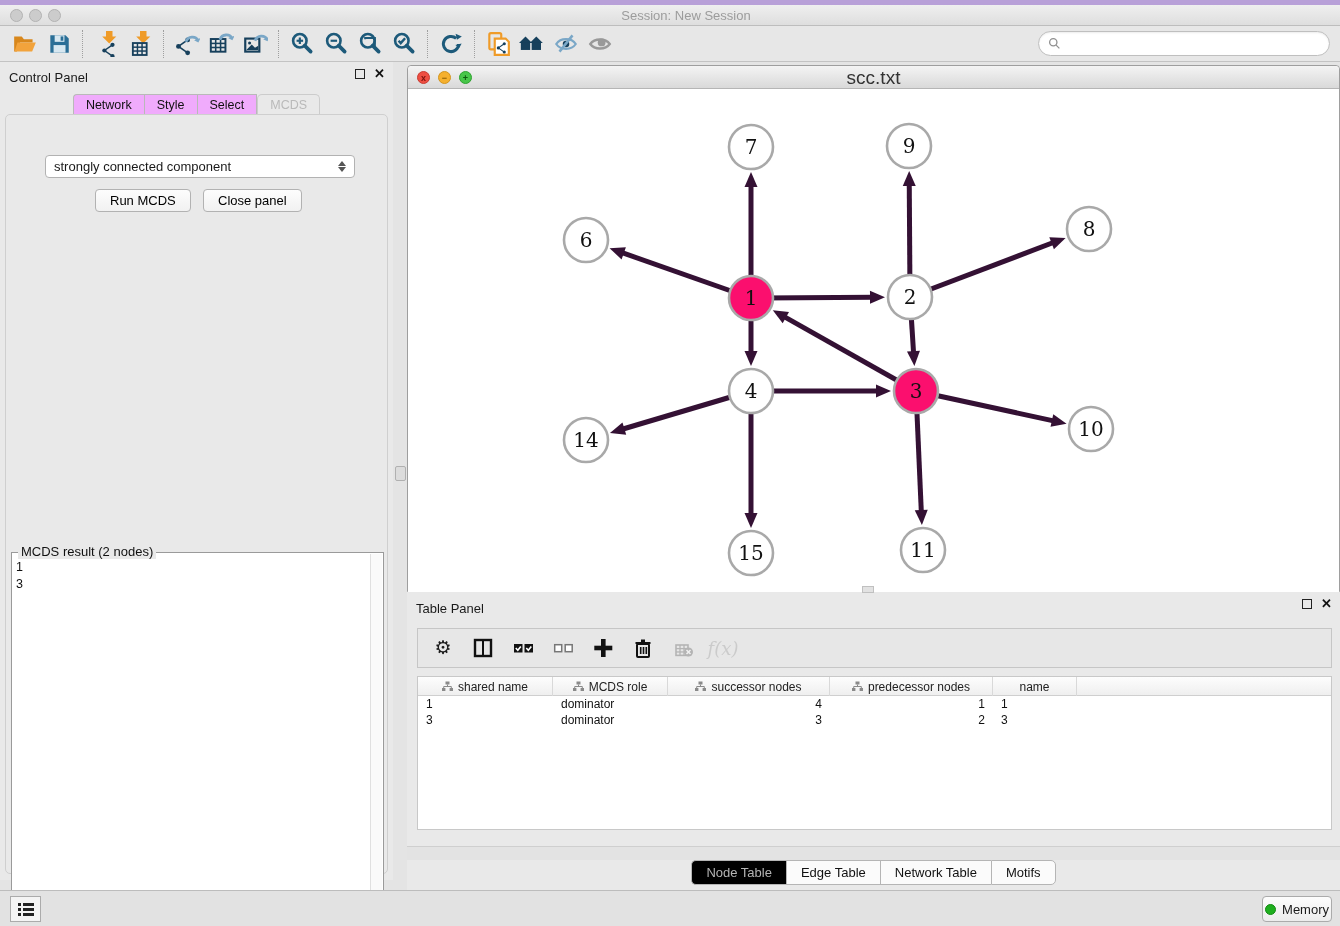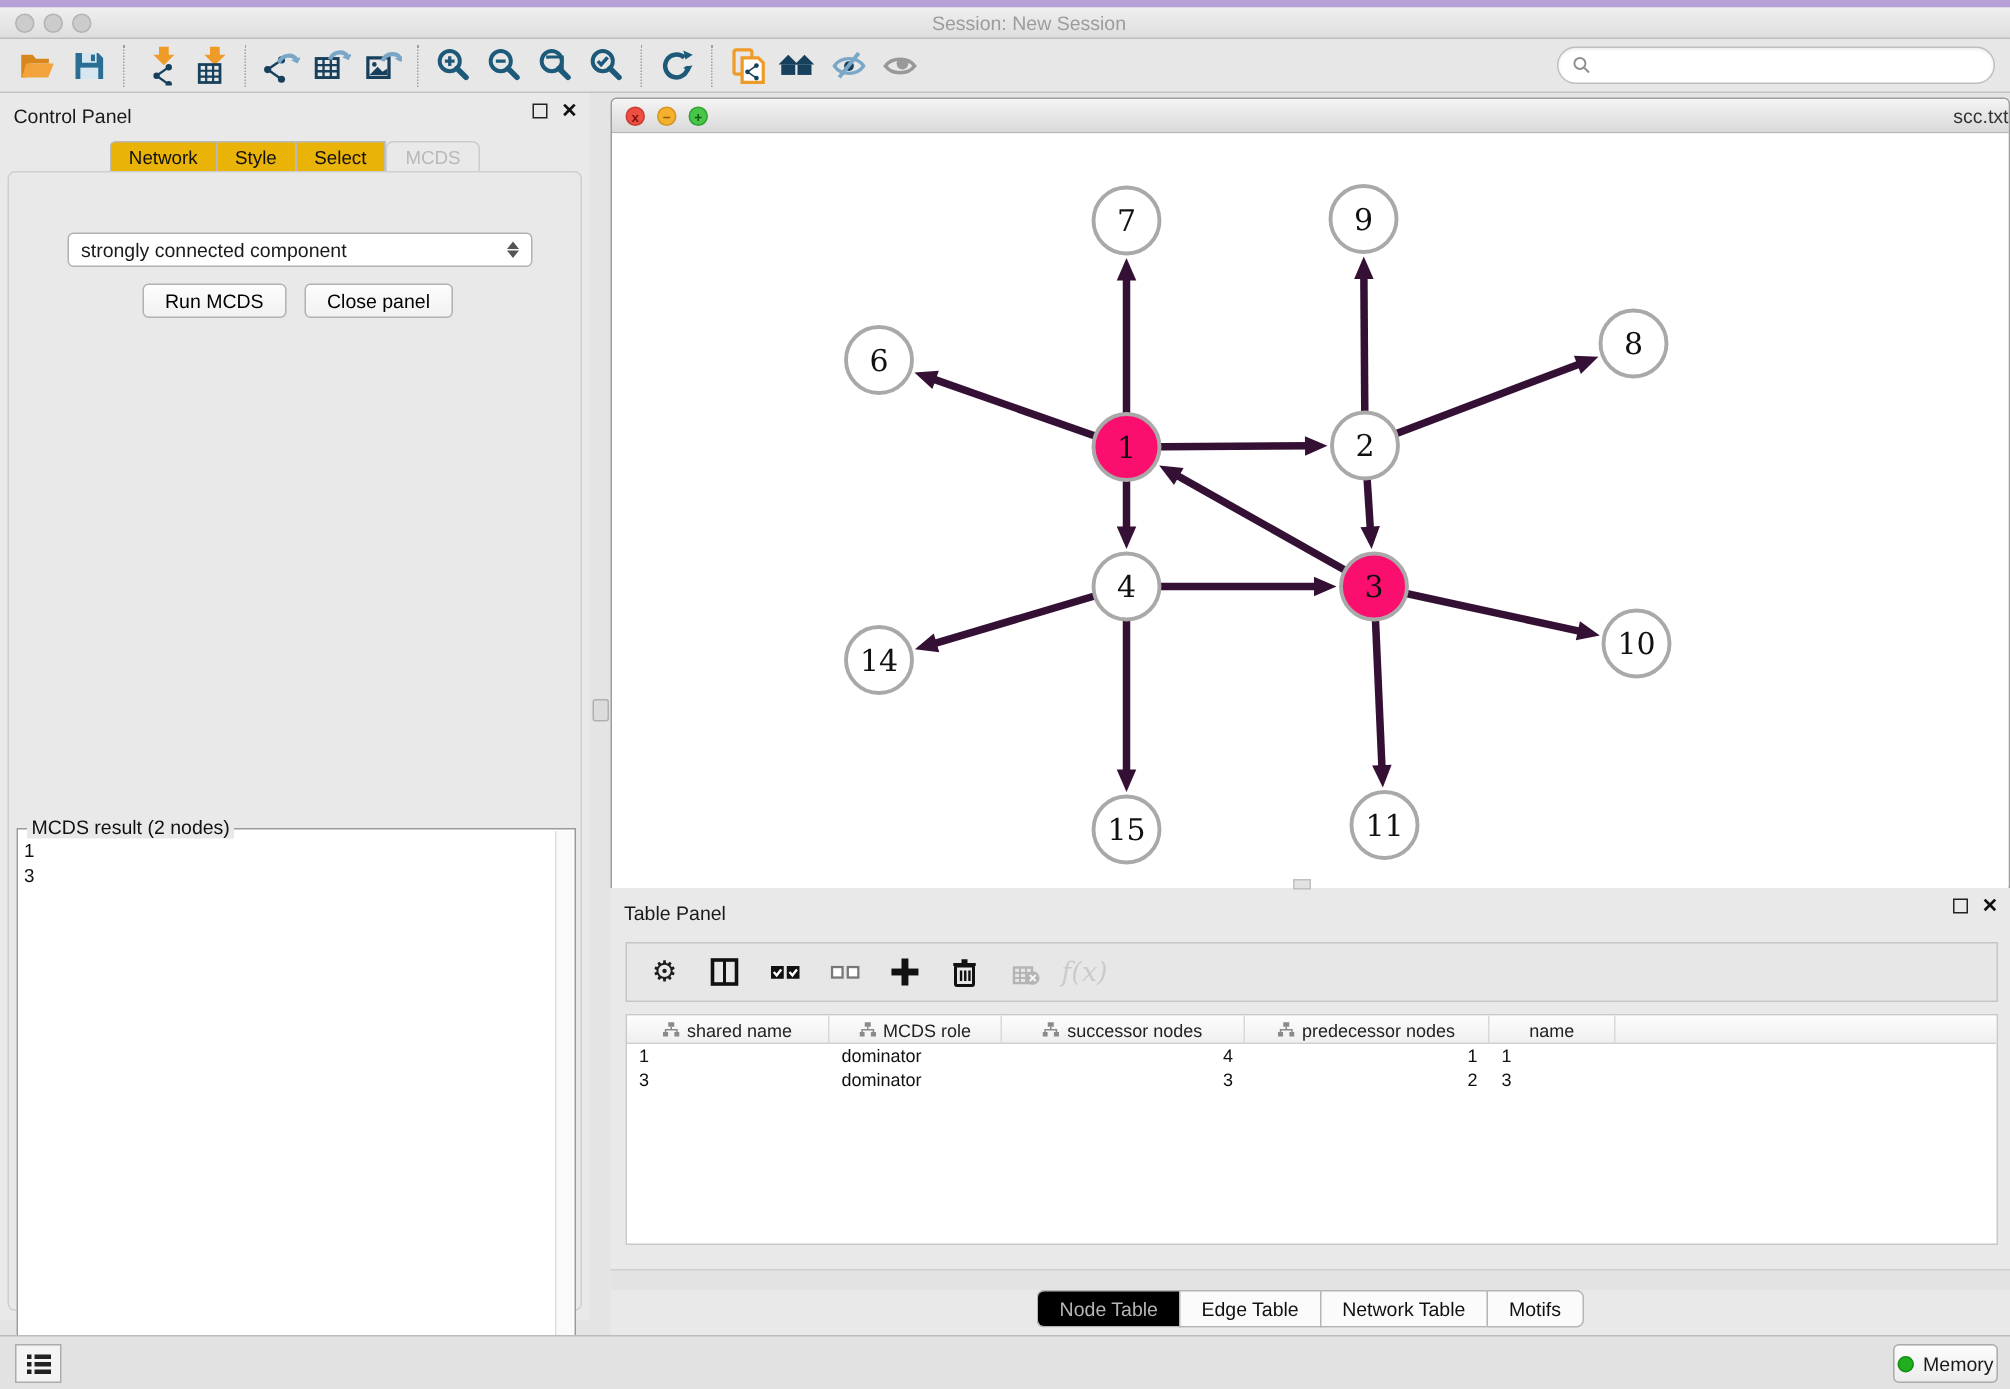--- a/index.html
+++ b/index.html
@@ -23,42 +23,42 @@
   #search-input { border:none; outline:none; flex:1; height:20px; font-size:13px; background:transparent; margin-left:4px; }
 
   
   #control-panel { left:0; top:62px; width:393px; height:818px; background:#e9e9e9; }
   #cp-header { left:0; top:0; width:100%; height:30px; }
   #cp-title { left:9px; top:8px; font-size:13px; color:#1a1a1a; }
   .win-btns { position:absolute; right:8px; top:7px; display:flex; gap:9px; align-items:center; }
   .float-icon { width:10px; height:10px; border:1.6px solid #222; display:inline-block; }
   .close-icon { font-size:13px; font-weight:bold; color:#111; line-height:10px; }
   #cp-tabs { left:0; top:32px; width:100%; display:flex; justify-content:center; }
-  .seg-tab { font-size:12.5px; padding:3px 12px; background:#eab308; border:1px solid #b9b9b9; border-right:none; color:#111; height:21px; line-height:14px; }
+  .seg-tab { font-size:12.5px; padding:3px 12px; background:#f0abfc; border:1px solid #b9b9b9; border-right:none; color:#111; height:21px; line-height:14px; }
   .seg-tab:first-child { border-radius:4px 0 0 0; }
   .seg-tab.active-tab { background:#e9e9e9; color:#b9b9b9; border:1px solid #cccccc; border-radius:5px 5px 0 0; border-bottom:none; }
   #cp-body { left:5px; top:52px; width:383px; height:760px; border:1px solid #cfcfcf; border-radius:5px; background:#e9e9e9; }
   #opt-label { left:0; top:18px; width:100%; text-align:center; font-size:13px; }
   #criterion-select { left:39px; top:40px; width:310px; height:23px; background:#ffffff; border:1px solid #b2b2b2; border-radius:4px; display:flex; align-items:center; padding:0 8px; font-size:13px; }
   #criterion-select .spin { margin-left:auto; display:flex; flex-direction:column; gap:1px; }
   #criterion-select .spin i { width:0; height:0; border-left:4px solid transparent; border-right:4px solid transparent; }
   #criterion-select .spin i.up { border-bottom:5px solid #555; }
   #criterion-select .spin i.dn { border-top:5px solid #555; }
   .cp-btn { position:absolute; top:74px; height:23px; background:linear-gradient(#fdfdfd,#f1f1f1); border:1px solid #b2b2b2; border-radius:4px; font-size:13px; font-family:"Liberation Sans",sans-serif; padding:0 14px; }
   #run-btn { left:89px; }
   #close-panel-btn { left:197px; }
   #result-box { left:5px; top:437px; width:373px; height:377px; border:1px solid #9a9a9a; background:#ffffff; }
   #result-legend { position:absolute; left:6px; top:-9px; background:#e9e9e9; padding:0 3px; font-size:13px; color:#111; }
   #result-lines { position:absolute; left:4px; top:6px; font-size:12.5px; line-height:17px; color:#111; }
   #result-scroll { position:absolute; right:1px; top:1px; width:12px; height:373px; background:#fafafa; border-left:1px solid #e0e0e0; }
 
   
   #net-window { left:407px; top:65px; width:933px; height:527px; background:#ffffff; border:1px solid #9e9e9e; border-radius:4px 4px 0 0; }
   #net-titlebar { left:0; top:0; width:100%; height:23px; background:linear-gradient(#f4f4f4,#d9d9d9); border-bottom:1px solid #b5b5b5; border-radius:4px 4px 0 0; }
-  #net-title { width:100%; text-align:right; font-size:13px; line-height:23px; color:#333; }
+  #net-title { width:100%; text-align:center; font-size:19px; line-height:23px; color:#333; }
   .tl { position:absolute; top:5px; width:13px; height:13px; border-radius:50%; font-size:9px; font-weight:bold; text-align:center; line-height:13px; }
   .tl.red { background:#ee4e42; border:1px solid #c93c32; color:#7d120c; }
   .tl.yel { background:#f5b02e; border:1px solid #d2951f; color:#8a5d05; }
   .tl.grn { background:#47c649; border:1px solid #2fa231; color:#0d5c0e; }
   #net-canvas { left:0; top:23px; width:931px; height:503px; background:#ffffff; }
   #net-splitter { left:455px; top:521px; width:10px; height:6px; background:#e0e0e0; border:1px solid #bdbdbd; }
   #cp-splitter { left:395px; top:466px; width:11px; height:15px; background:#dcdcdc; border:1px solid #b0b0b0; border-radius:2px; }
 
   
   #table-panel { left:407px; top:592px; width:933px; height:298px; background:#e9e9e9; }

